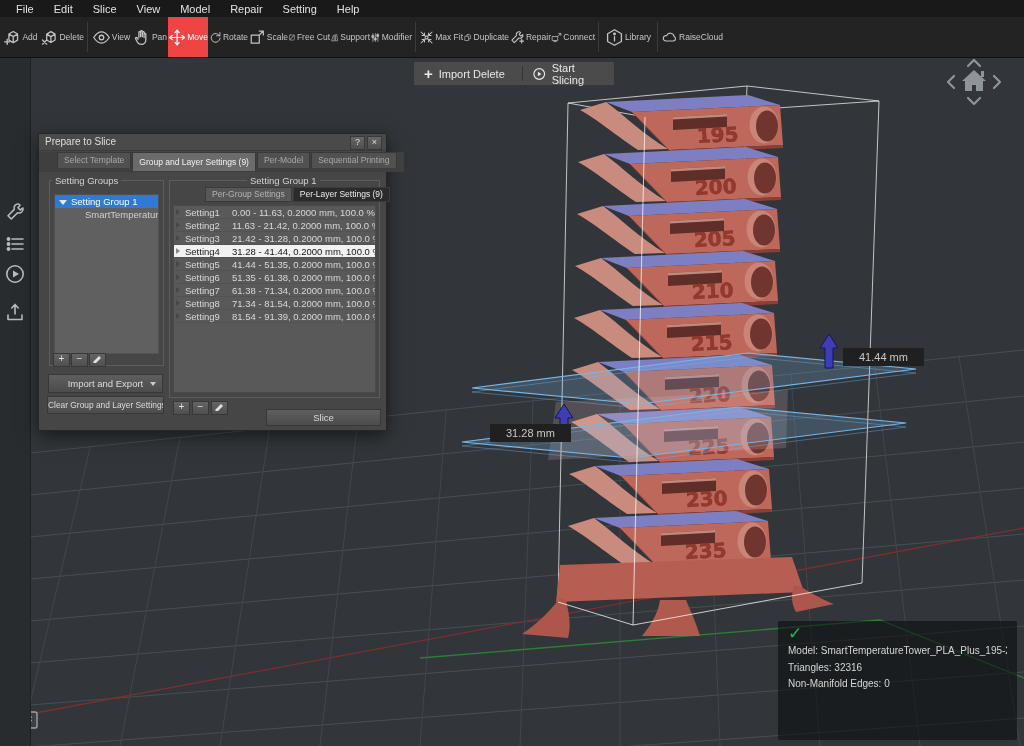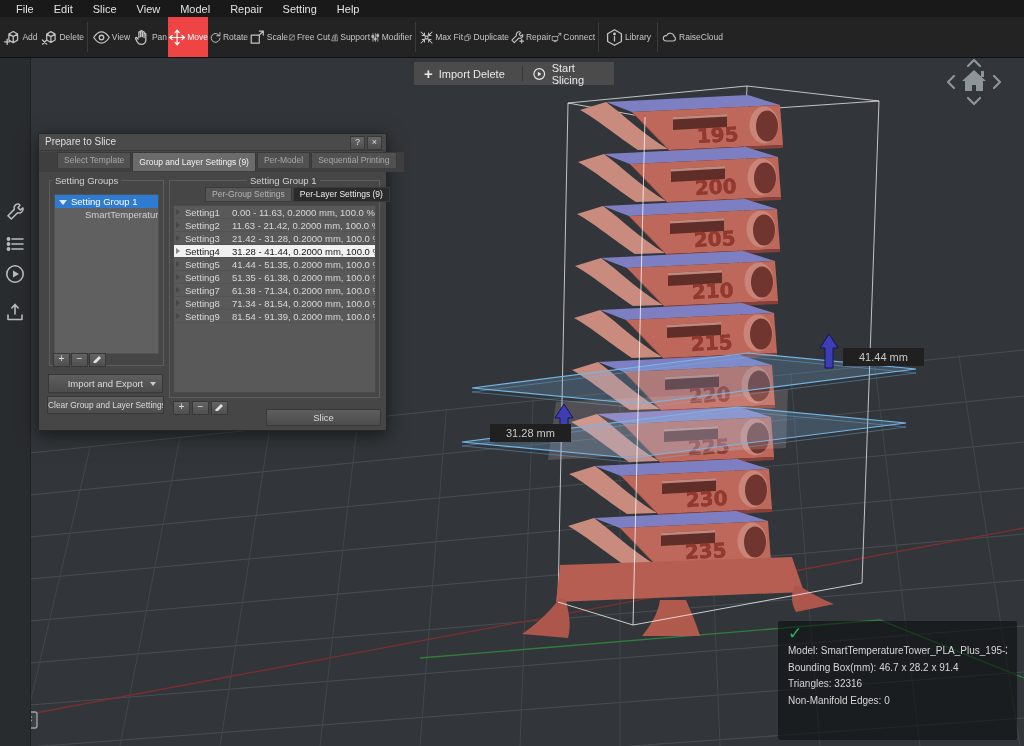--- a/index.html
+++ b/index.html
@@ -364,21 +364,20 @@
 <svg class="kbd" viewBox="0 0 28 20" fill="none" stroke="#9aa0a4" stroke-width="1.4">
   <rect x="1" y="2" width="26" height="16" rx="2" fill="#3d4144"></rect>
   <g stroke="#9aa0a4" stroke-width="1.6">
     <path d="M5 7h1 M9 7h1 M13 7h1 M17 7h1 M21 7h1 M5 10.5h1 M9 10.5h1 M13 10.5h1 M17 10.5h1 M21 10.5h1 M9 14h10"></path>
   </g>
 </svg>
 
 <div class="infopanel">
   <div class="info-check">✓</div>
   <div class="info-line">Model: SmartTemperatureTower_PLA_Plus_195-235.stl</div>
-  <div class="info-line">Bounding Box(mm): 46.7 x 28.2 x 91.4</div>
   <div class="info-line">Triangles: 32316</div>
   <div class="info-line">Non-Manifold Edges: 0</div>
 </div>
 
 <div class="dialog">
   <div class="dlg-title">
     <span class="dlg-title-text">Prepare to Slice</span>
     <span class="dlg-sqbtn" style="left:311px">?</span>
     <span class="dlg-sqbtn" style="left:328px">×</span>
   </div>

